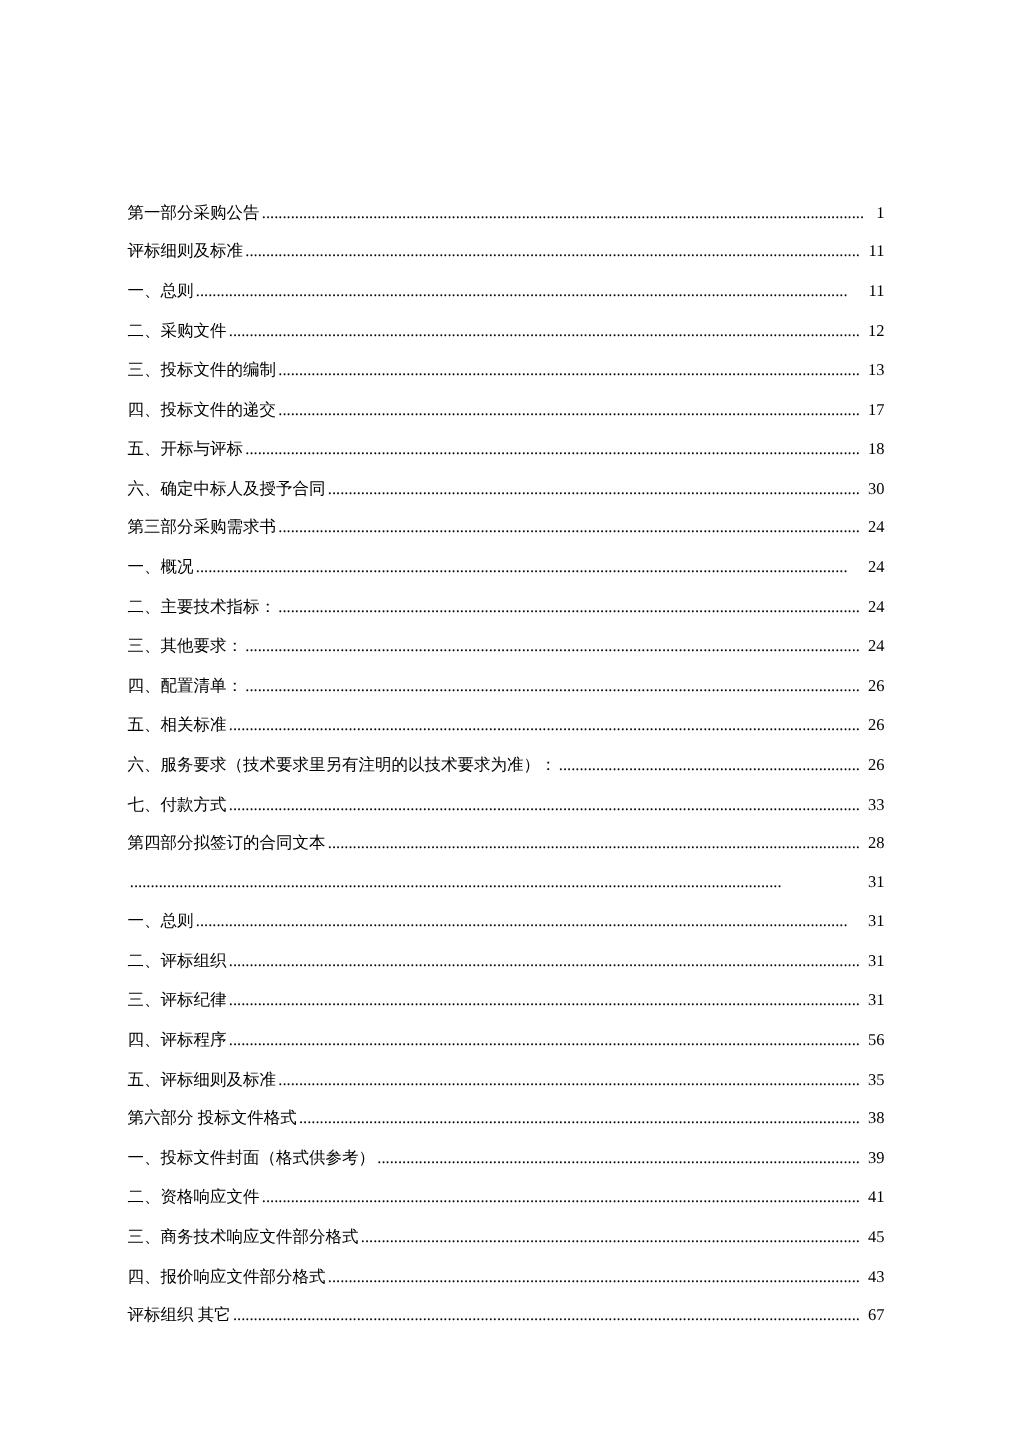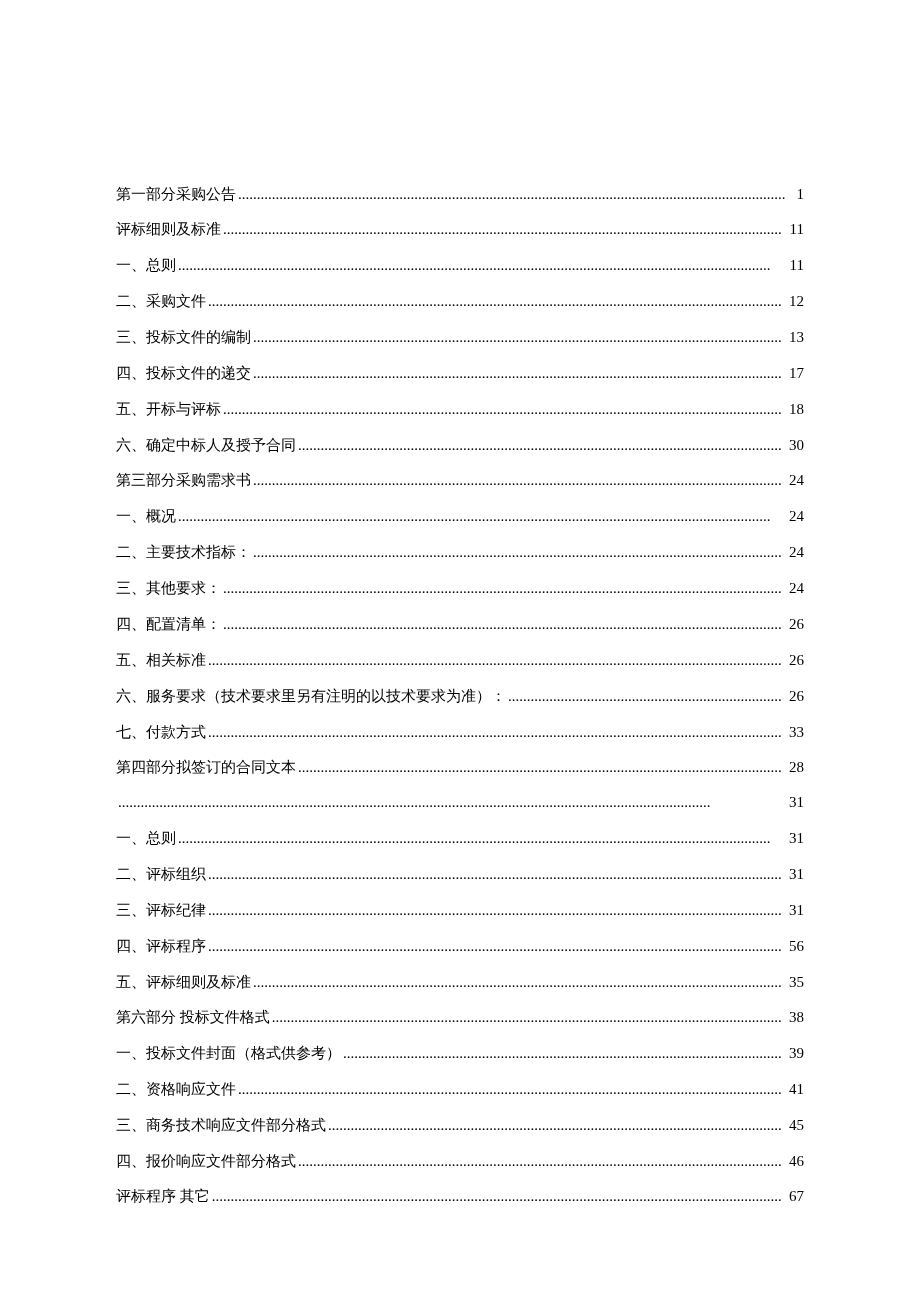--- a/index.html
+++ b/index.html
@@ -194,20 +194,20 @@
       <span class="toc-page wide">41</span>
     </div>
     <div class="toc-line level-2">
       <span class="toc-title">三、商务技术响应文件部分格式</span>
       <span class="toc-dots"></span>
       <span class="toc-page wide">45</span>
     </div>
     <div class="toc-line level-2">
       <span class="toc-title">四、报价响应文件部分格式</span>
       <span class="toc-dots"></span>
-      <span class="toc-page wide">46</span>
-    </div>
-    <div class="toc-line level-1">
-      <span class="toc-title">评标程序 其它</span>
+      <span class="toc-page wide">43</span>
+    </div>
+    <div class="toc-line level-1">
+      <span class="toc-title">评标组织 其它</span>
       <span class="toc-dots space"></span>
       <span class="toc-page wide">67</span>
     </div>
   </div>
 
 </body></html>

